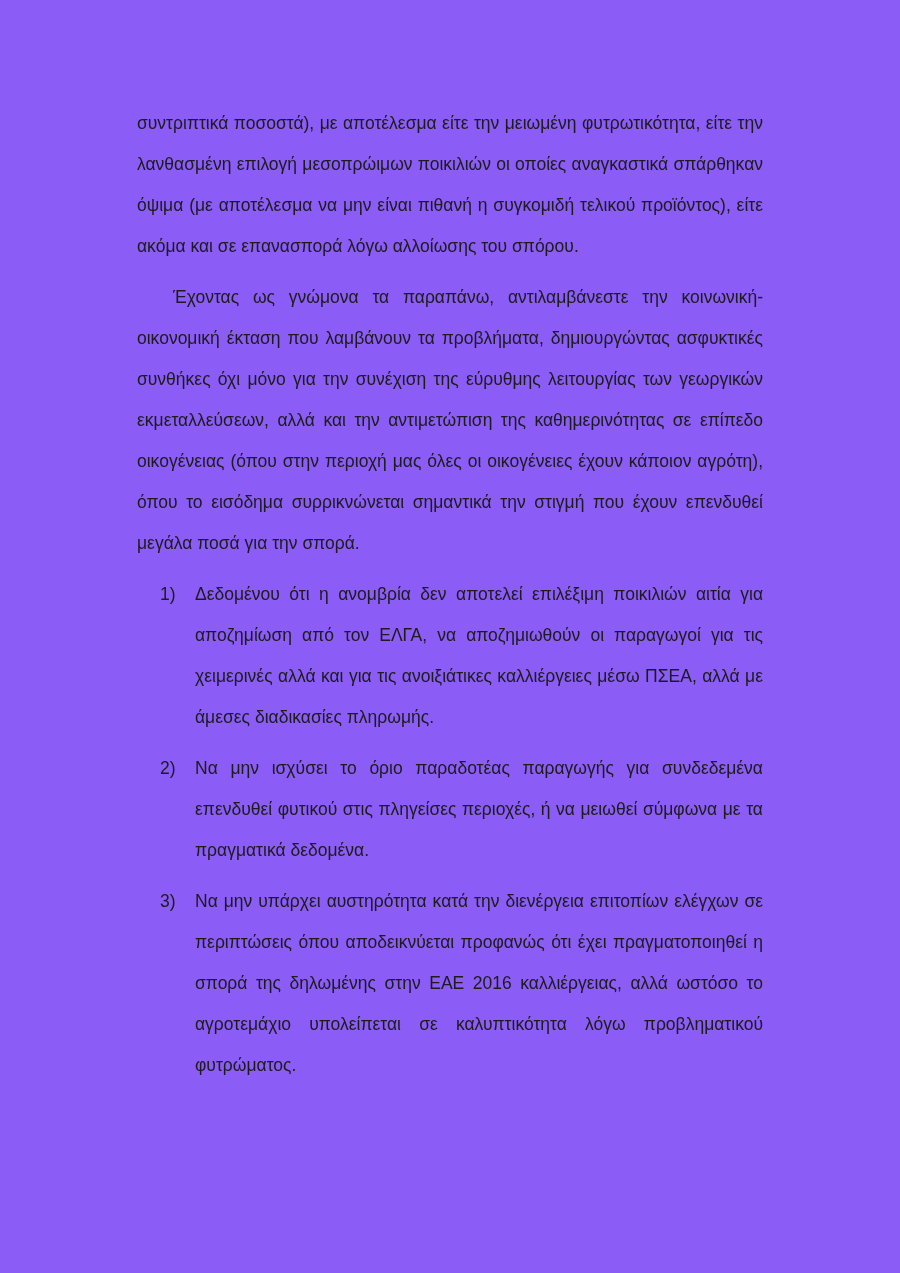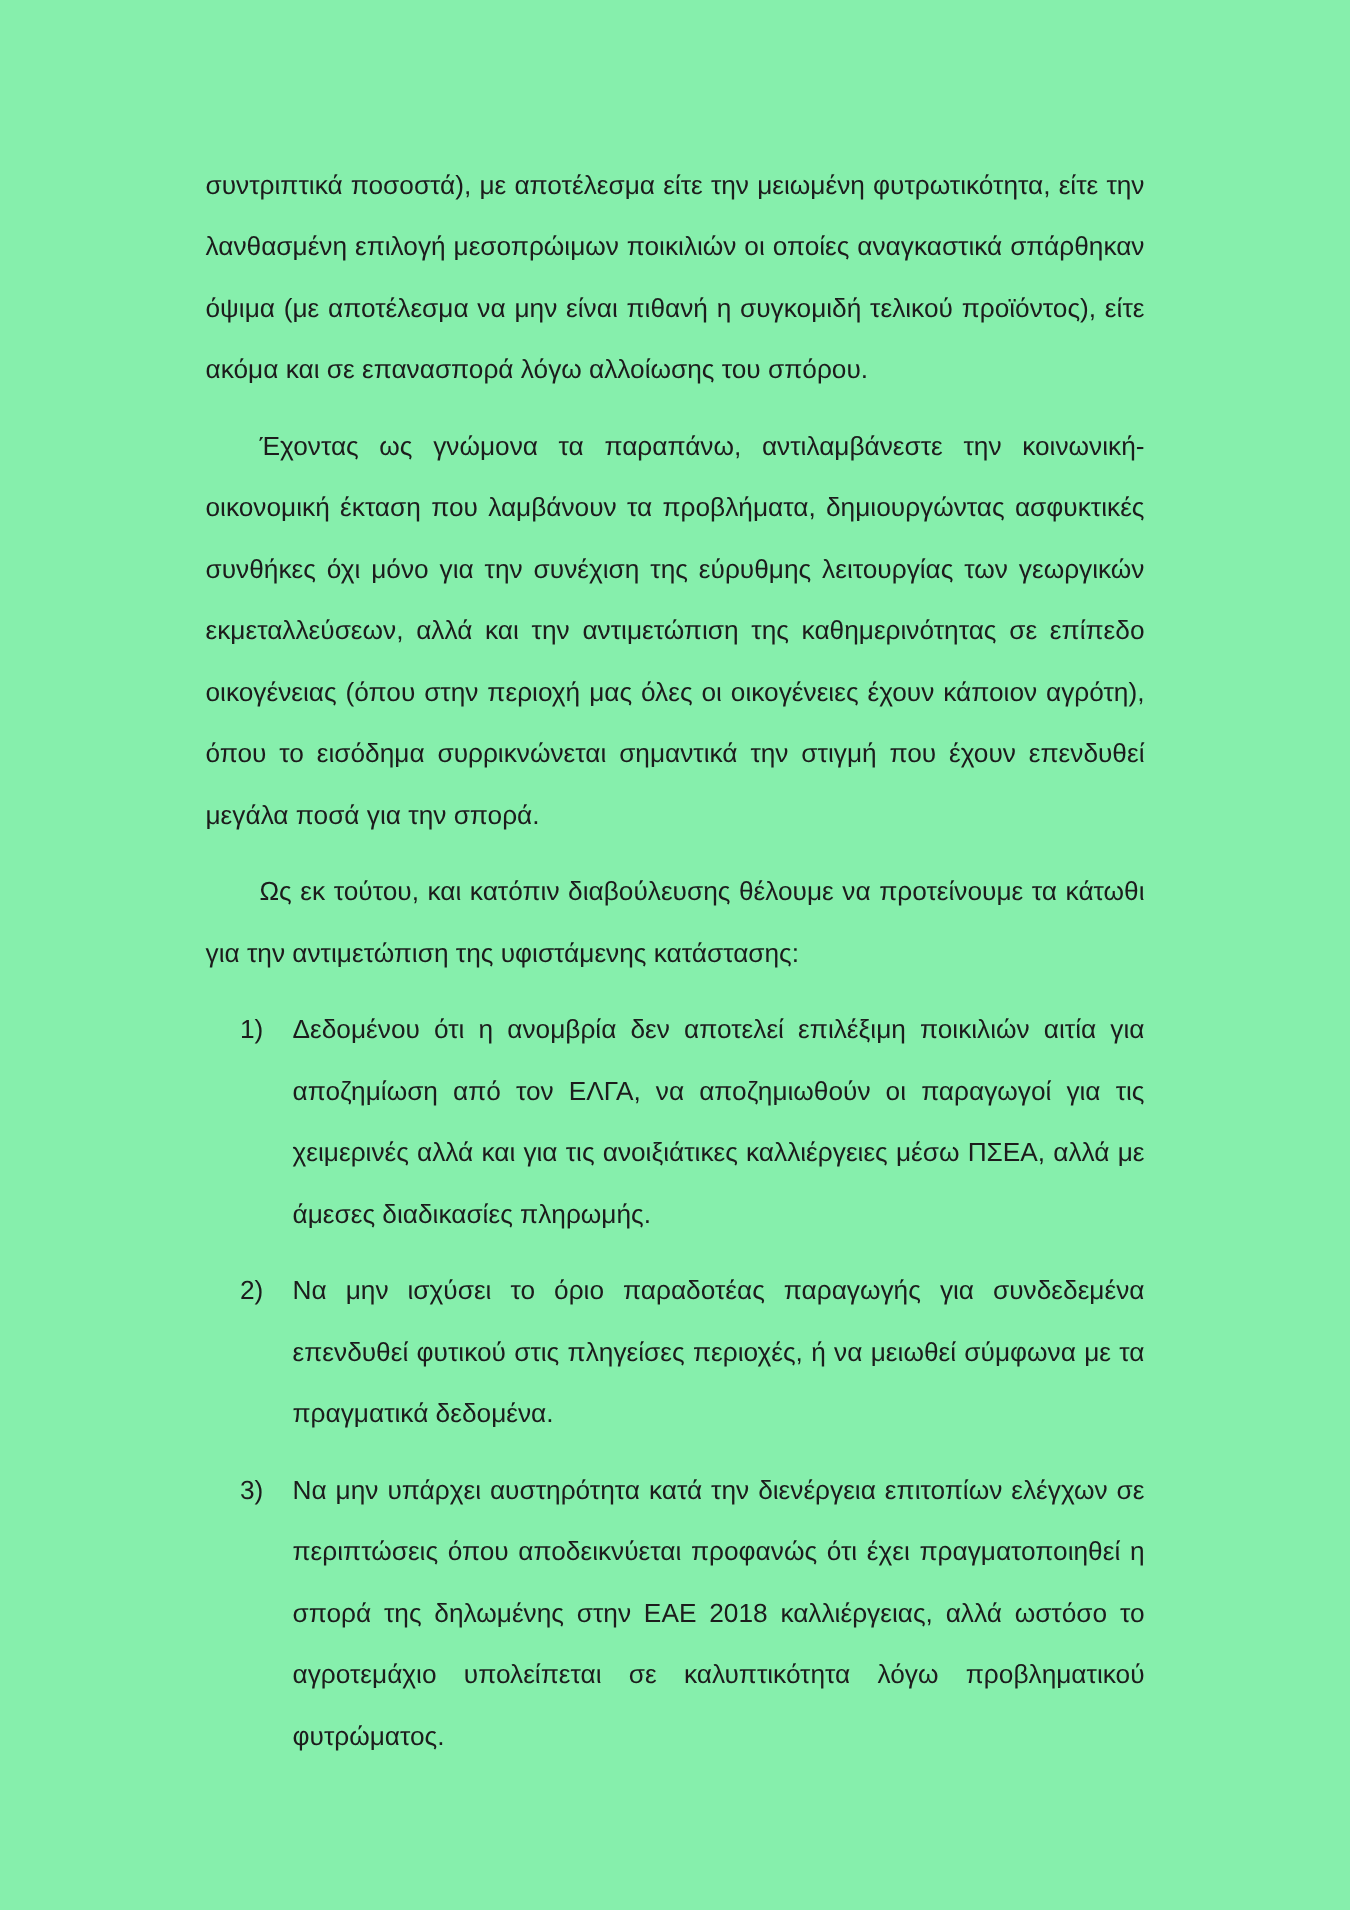--- a/index.html
+++ b/index.html
@@ -5,21 +5,21 @@
   html, body {
     margin: 0;
     padding: 0;
     background: #ffffff;
   }
   .page {
     position: relative;
     width: 900px;
     height: 1273px;
     margin: 0 auto;
-    background: #86efac;
+    background: #8b5cf6;
     box-sizing: border-box;
     padding: 103px 137px 0 137px;
     font-family: "Liberation Sans", "DejaVu Sans", sans-serif;
     font-size: 17.5px;
     line-height: 41px;
     color: #1c1c1c;
     overflow: hidden;
   }
   .para {
     margin: 0 0 10px 0;
@@ -48,34 +48,33 @@
 </style>
 </head>
 <body>
 
 <div class="page">
 
   <p class="para">συντριπτικά ποσοστά), με αποτέλεσμα είτε την μειωμένη φυτρωτικότητα, είτε την λανθασμένη επιλογή μεσοπρώιμων ποικιλιών οι οποίες αναγκαστικά σπάρθηκαν όψιμα (με αποτέλεσμα να μην είναι πιθανή η συγκομιδή τελικού προϊόντος),  είτε ακόμα και σε επανασπορά λόγω αλλοίωσης του σπόρου.</p>
 
   <p class="para indent">Έχοντας ως γνώμονα τα παραπάνω, αντιλαμβάνεστε την κοινωνική-οικονομική έκταση που λαμβάνουν τα προβλήματα, δημιουργώντας ασφυκτικές συνθήκες όχι μόνο για την συνέχιση της εύρυθμης λειτουργίας των γεωργικών εκμεταλλεύσεων, αλλά και την αντιμετώπιση της καθημερινότητας σε επίπεδο οικογένειας (όπου στην περιοχή μας όλες οι οικογένειες έχουν κάποιον αγρότη), όπου το εισόδημα συρρικνώνεται σημαντικά την στιγμή που έχουν επενδυθεί μεγάλα ποσά για την σπορά.</p>
 
-  <p class="para indent">Ως εκ τούτου, και κατόπιν διαβούλευσης θέλουμε να προτείνουμε τα κάτωθι για την αντιμετώπιση της υφιστάμενης κατάστασης:</p>
 
   <div class="num-list">
 
     <div class="num-item">
       <span class="num">1)</span>
       <div class="itext">Δεδομένου ότι η ανομβρία δεν αποτελεί επιλέξιμη ποικιλιών αιτία για αποζημίωση από τον ΕΛΓΑ, να αποζημιωθούν οι παραγωγοί για τις χειμερινές αλλά και για τις ανοιξιάτικες καλλιέργειες μέσω ΠΣΕΑ, αλλά με άμεσες διαδικασίες πληρωμής.</div>
     </div>
 
     <div class="num-item">
       <span class="num">2)</span>
       <div class="itext">Να μην ισχύσει το όριο παραδοτέας παραγωγής για συνδεδεμένα επενδυθεί φυτικού στις πληγείσες περιοχές, ή να μειωθεί σύμφωνα με τα πραγματικά δεδομένα.</div>
     </div>
 
     <div class="num-item">
       <span class="num">3)</span>
-      <div class="itext">Να μην υπάρχει αυστηρότητα κατά την διενέργεια επιτοπίων ελέγχων σε περιπτώσεις όπου αποδεικνύεται προφανώς ότι έχει πραγματοποιηθεί η σπορά της δηλωμένης στην ΕΑΕ 2018 καλλιέργειας, αλλά ωστόσο το αγροτεμάχιο υπολείπεται σε καλυπτικότητα λόγω προβληματικού φυτρώματος.</div>
+      <div class="itext">Να μην υπάρχει αυστηρότητα κατά την διενέργεια επιτοπίων ελέγχων σε περιπτώσεις όπου αποδεικνύεται προφανώς ότι έχει πραγματοποιηθεί η σπορά της δηλωμένης στην ΕΑΕ 2016 καλλιέργειας, αλλά ωστόσο το αγροτεμάχιο υπολείπεται σε καλυπτικότητα λόγω προβληματικού φυτρώματος.</div>
     </div>
 
   </div>
 
 </div>
 
 </body></html>

